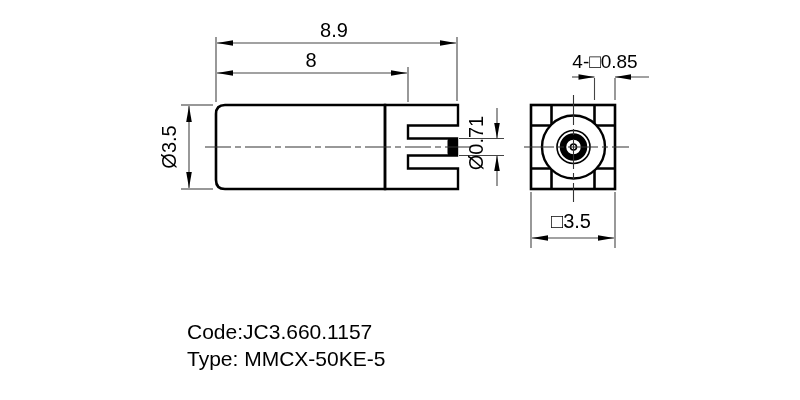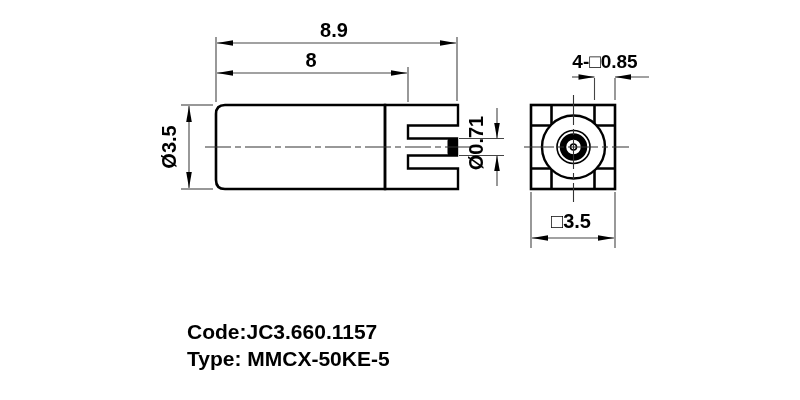--- a/index.html
+++ b/index.html
@@ -1,20 +1,19 @@
 <!DOCTYPE html>
 <html><head>
 <meta charset="utf-8">
 <style>
   html,body{margin:0;padding:0;background:#e9e9e9;}
   .page{
     width:800px;height:400px;background:#ffffff;position:relative;
     font-family:"Liberation Sans","DejaVu Sans",sans-serif;
     overflow:hidden;
-    font-weight:bold;
   }
   svg{display:block;}
   text{fill:#000;}
   .dim-text{font-size:20px;}
   .dim-text-sm{font-size:19px;}
   .note-text{font-size:21px;}
 </style>
 </head>
 <body>
 

